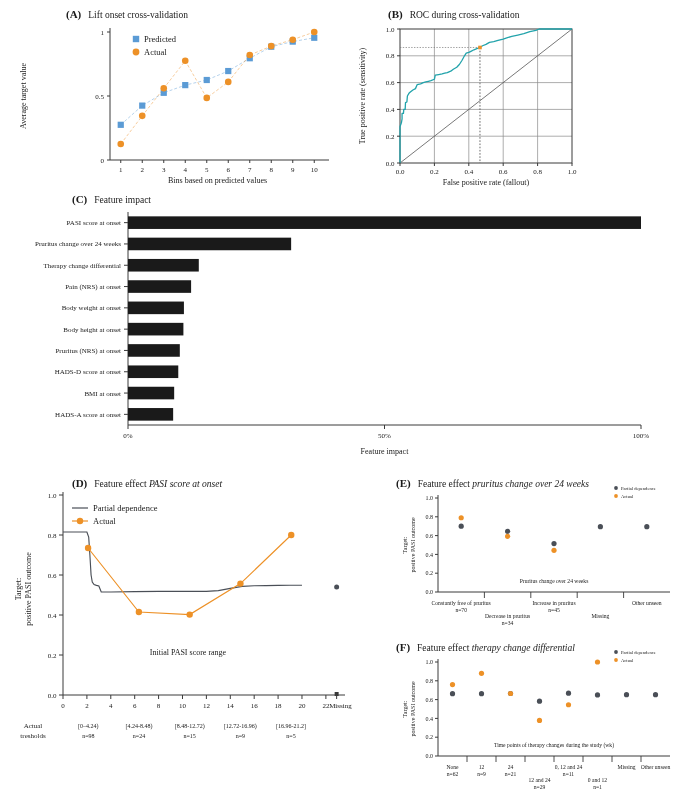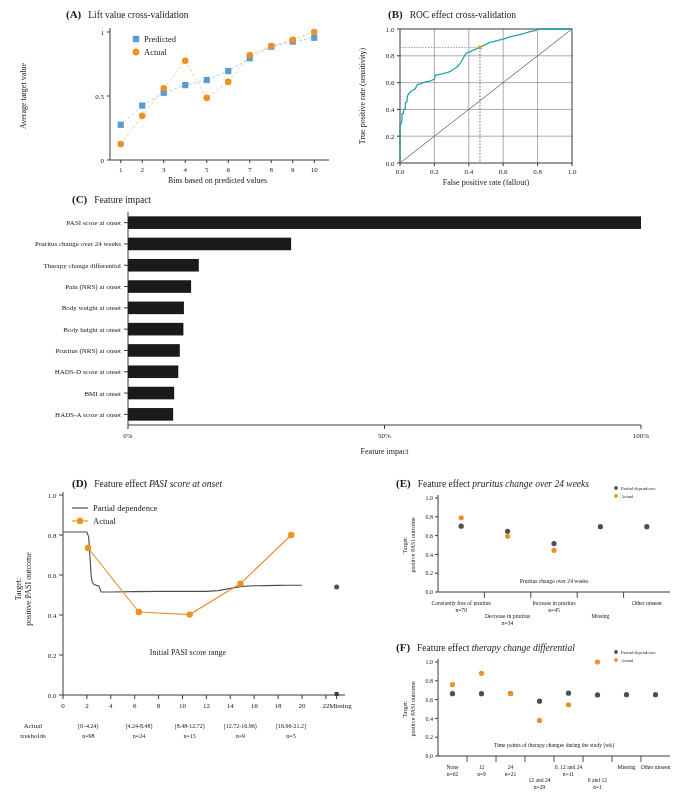--- a/index.html
+++ b/index.html
@@ -20,21 +20,21 @@
   .catlab{font-family:"Liberation Serif",serif;font-size:5.6px;fill:#1a1a1a;}
   svg{display:block;overflow:visible;}
   .hdrrow{position:absolute;display:flex;align-items:baseline;gap:7px;}
 </style>
 </head>
 <body>
 
 <div class="panel" style="left:0;top:0;width:340px;height:195px;">
   <div class="hdrrow" style="left:66px;top:8px;">
     <span class="ptag">(A)</span>
-    <span class="ptitle">Lift value cross-validation</span>
+    <span class="ptitle">Lift onset cross-validation</span>
   </div>
   <svg id="svgA" width="340" height="195">
       <line x1="110" y1="28" x2="110" y2="160" stroke="#3a3a3a" stroke-width="1"></line>
       <line x1="110" y1="160" x2="329" y2="160" stroke="#3a3a3a" stroke-width="1"></line>
       <line x1="107" y1="160" x2="110" y2="160" stroke="#3a3a3a" stroke-width="1"></line>
       <text x="104" y="162.6" class="ticklab" text-anchor="end">0</text>
       <line x1="107" y1="96" x2="110" y2="96" stroke="#3a3a3a" stroke-width="1"></line>
       <text x="104" y="98.6" class="ticklab" text-anchor="end">0.5</text>
       <line x1="107" y1="32" x2="110" y2="32" stroke="#3a3a3a" stroke-width="1"></line>
       <text x="104" y="34.6" class="ticklab" text-anchor="end">1</text>
@@ -85,21 +85,21 @@
       <rect x="132.8" y="35.8" width="6.4" height="6.4" fill="#5B9BD5"></rect>
       <text x="144" y="42.2" class="leglab" text-anchor="start">Predicted</text>
       <circle cx="136" cy="52" r="3.4" fill="#ED9127"></circle>
       <text x="144" y="55.2" class="leglab" text-anchor="start">Actual</text>
     </svg>
 </div>
 
 <div class="panel" style="left:340px;top:0;width:342px;height:195px;">
   <div class="hdrrow" style="left:48px;top:8px;">
     <span class="ptag">(B)</span>
-    <span class="ptitle">ROC effect cross-validation</span>
+    <span class="ptitle">ROC during cross-validation</span>
   </div>
   <svg id="svgB" width="342" height="195">
       <line x1="60" y1="136.2" x2="232" y2="136.2" stroke="#8a8a8a" stroke-width="0.7"></line>
       <line x1="94.4" y1="29" x2="94.4" y2="163" stroke="#8a8a8a" stroke-width="0.7"></line>
       <line x1="60" y1="109.4" x2="232" y2="109.4" stroke="#8a8a8a" stroke-width="0.7"></line>
       <line x1="128.8" y1="29" x2="128.8" y2="163" stroke="#8a8a8a" stroke-width="0.7"></line>
       <line x1="60" y1="82.60000000000001" x2="232" y2="82.60000000000001" stroke="#8a8a8a" stroke-width="0.7"></line>
       <line x1="163.2" y1="29" x2="163.2" y2="163" stroke="#8a8a8a" stroke-width="0.7"></line>
       <line x1="60" y1="55.8" x2="232" y2="55.8" stroke="#8a8a8a" stroke-width="0.7"></line>
       <line x1="197.6" y1="29" x2="197.6" y2="163" stroke="#8a8a8a" stroke-width="0.7"></line>

